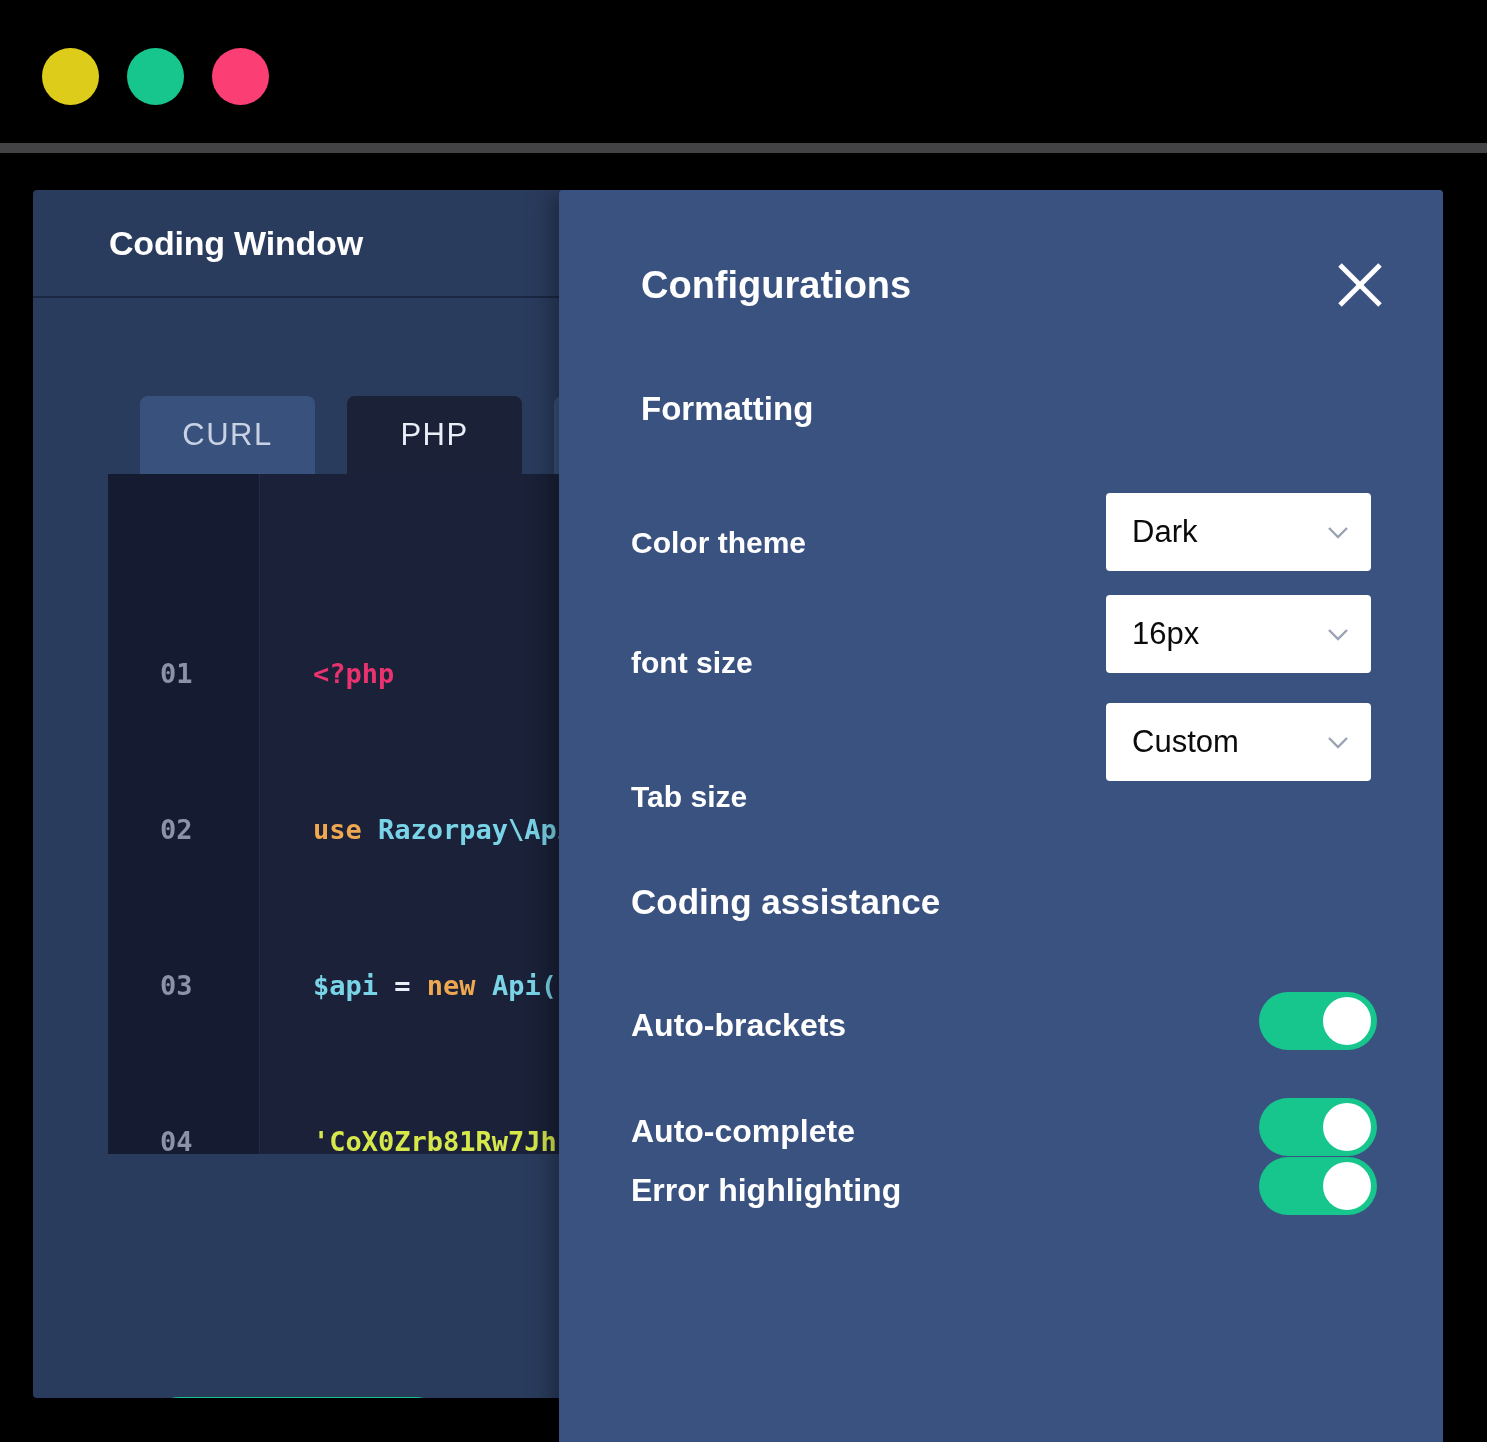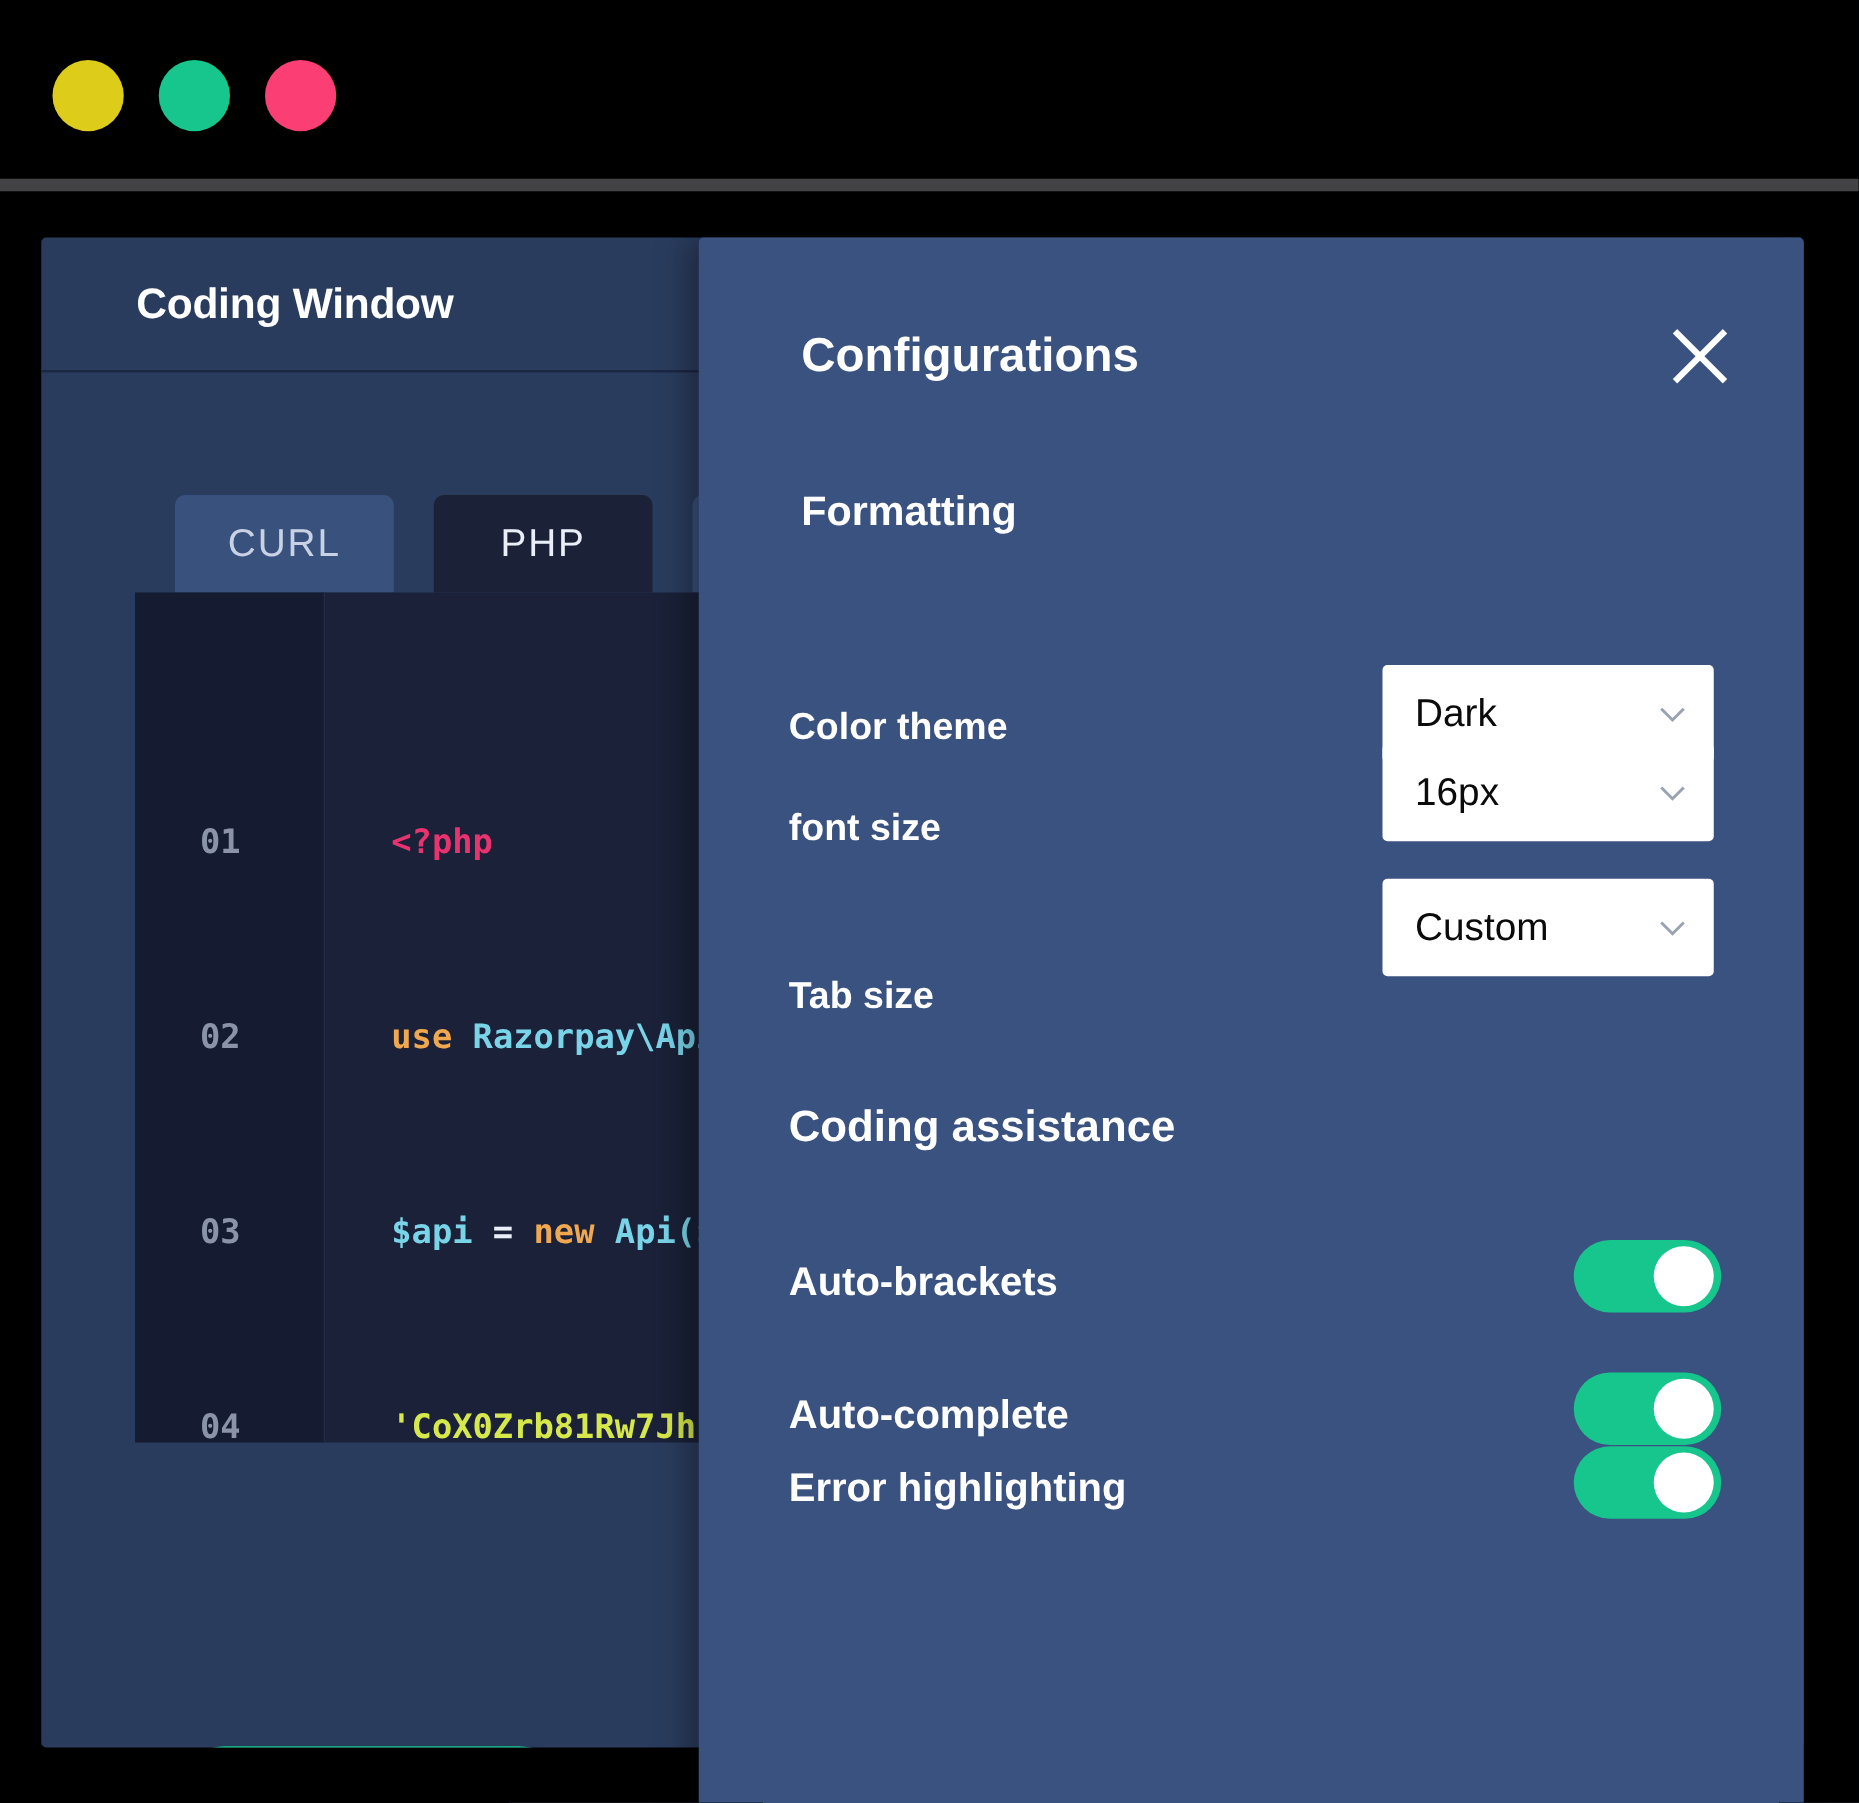--- a/index.html
+++ b/index.html
@@ -130,21 +130,21 @@
   .select {
     position: relative; width: 265px; height: 78px;
     background: #ffffff; border-radius: 4px;
     display: flex; align-items: center;
     padding: 0 22px 0 26px;
     cursor: pointer;
   }
   .select .sel-value { color: #0b0b0b; font-size: 31px; flex: 1; }
   .select .caret { width: 22px; height: 13px; }
 
-  .r-theme { top: 318px; margin-top: 39px; }
+  .r-theme { top: 318px; }
   .r-theme .select { position: absolute; right: 0; top: -15px; }
   .r-font  { top: 438px; }
   .r-font .select { position: absolute; right: 0; top: -33px; }
   .r-tab   { top: 572px; }
   .r-tab .select { position: absolute; right: 0; top: -59px; }
 
   .r-brackets { top: 800px; }
   .r-complete { top: 906px; }
   .r-errors   { top: 965px; }
 

